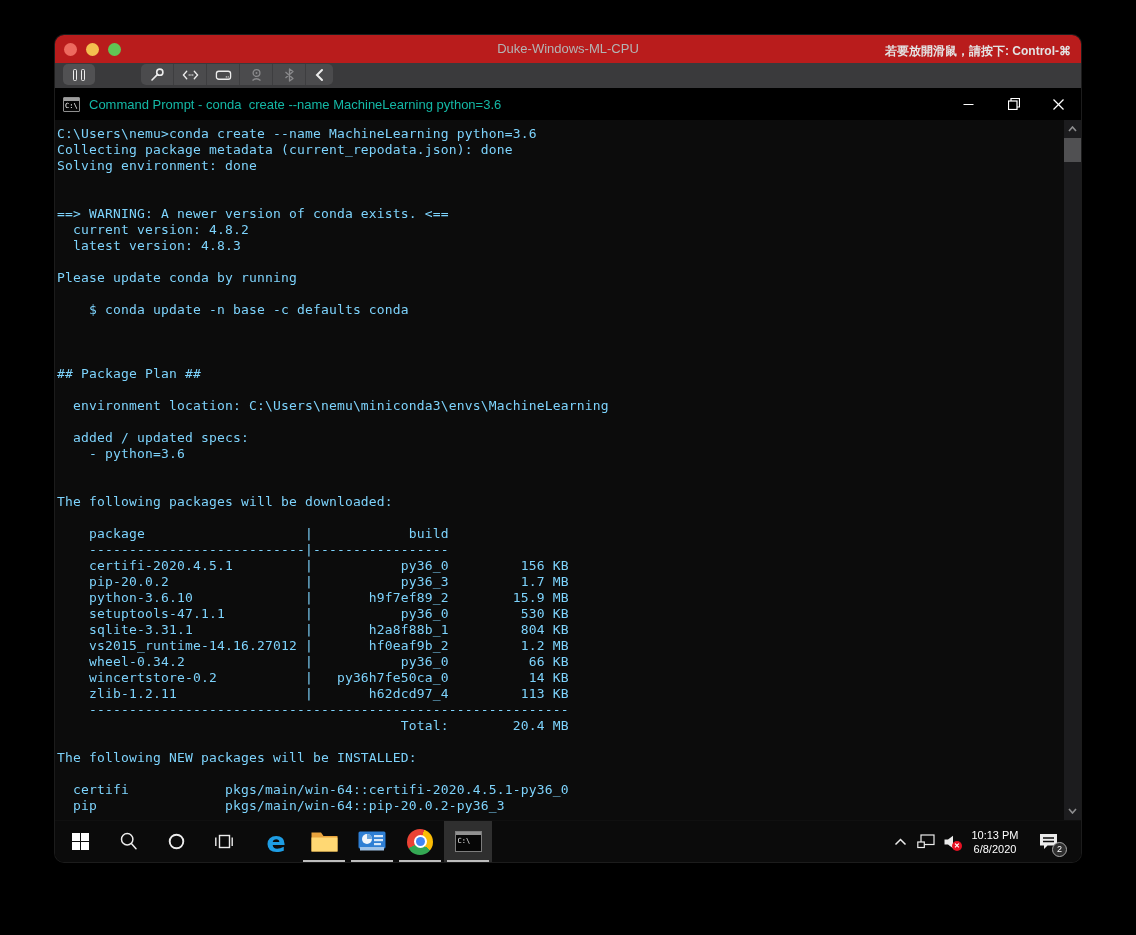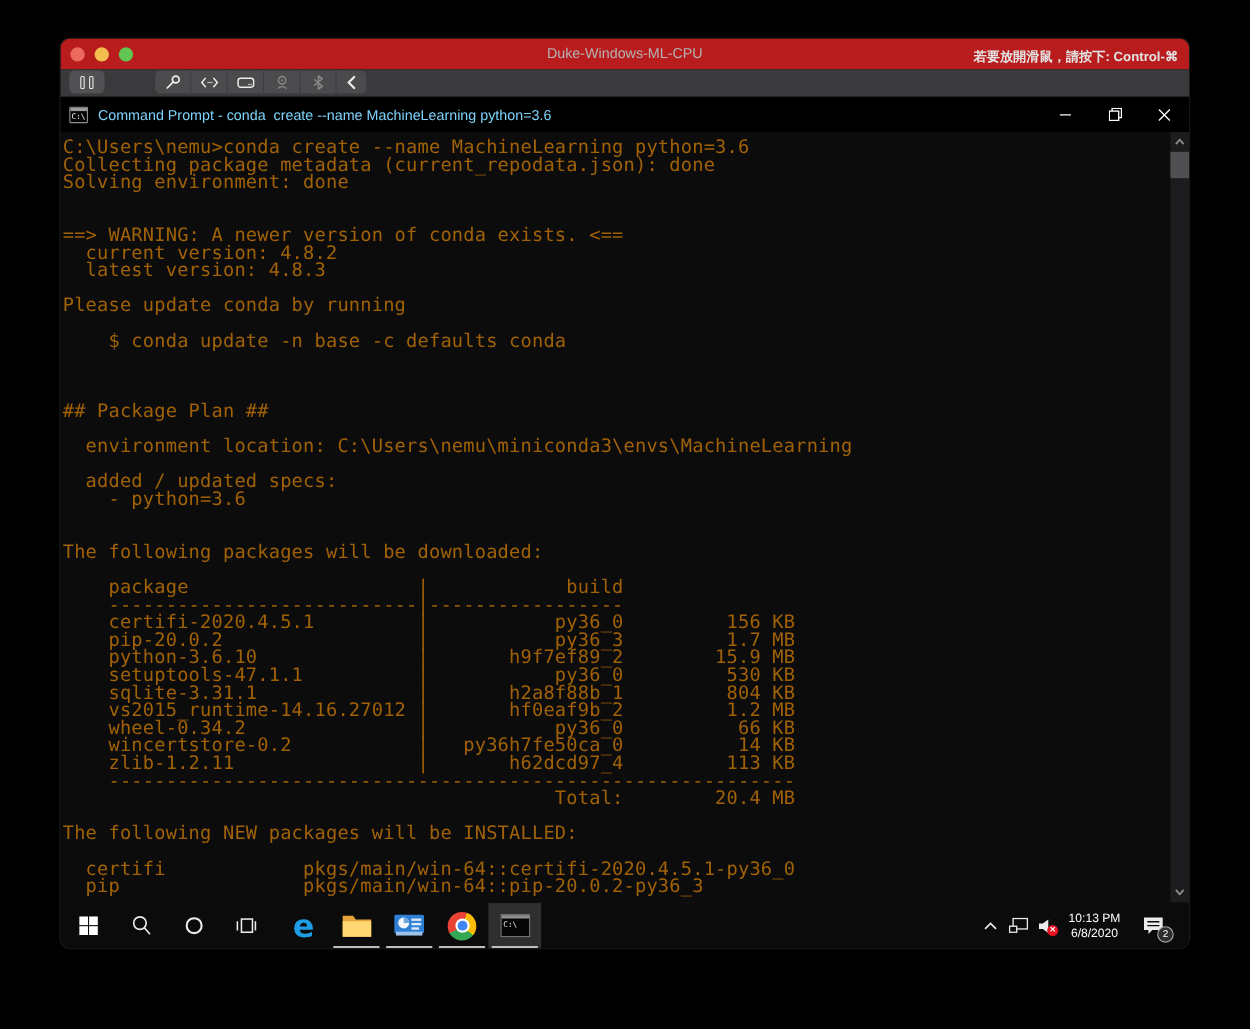--- a/index.html
+++ b/index.html
@@ -37,30 +37,30 @@
 
   
   .vm-screen { height:774px; display:flex; flex-direction:column; background:#0c0c0c; }
   .cmd-titlebar { height:32px; background:#000; display:flex; align-items:center;
                   position:relative; flex:none; }
   .cmd-icon { width:17px; height:15px; margin-left:8px; background:#050505;
               border:1px solid #8f8f8f; border-radius:1px; position:relative; flex:none; }
   .cmd-icon .bar { position:absolute; left:0; top:0; right:0; height:3px; background:#9d9d9d; }
   .cmd-icon .txt { position:absolute; left:1px; top:4px; color:#fff; font-size:7px;
                    font-family:"DejaVu Sans Mono", monospace; line-height:8px; }
-  .cmd-title { color:#7dd3fc; font-size:13px; margin-left:9px; white-space:pre; }
+  .cmd-title { color:#14b8a6; font-size:13px; margin-left:9px; white-space:pre; }
   .cmd-controls { position:absolute; right:0; top:0; height:32px; display:flex; }
   .ctrl-btn { width:45px; height:32px; display:flex; align-items:center; justify-content:center;
               color:#fff; }
 
   
   .terminal { flex:1; position:relative; background:#0c0c0c; overflow:hidden; }
   .terminal pre { position:absolute; left:2px; top:6px;
-                  font-family:"DejaVu Sans Mono", monospace; font-size:17px;
-                  line-height:16px; letter-spacing:0.17px; color:#a16207; white-space:pre; }
+                  font-family:"DejaVu Sans Mono", monospace; font-size:13px;
+                  line-height:16px; letter-spacing:0.17px; color:#7dd3fc; white-space:pre; }
   .scrollbar { position:absolute; right:0; top:0; bottom:0; width:17px; background:#1c1c1e; }
   .sb-arrow { position:absolute; left:0; width:17px; height:16px; display:flex;
               align-items:center; justify-content:center; color:#8d8d8f; }
   .sb-arrow.up { top:1px; }
   .sb-arrow.down { bottom:1px; }
   .sb-thumb { position:absolute; left:0; right:0; top:18px; height:24px; background:#505052; }
 
   
   .taskbar { height:42px; background:#0b0b0b; display:flex; align-items:stretch;
              padding-left:1px; flex:none; border-top:1px solid #101010; }

